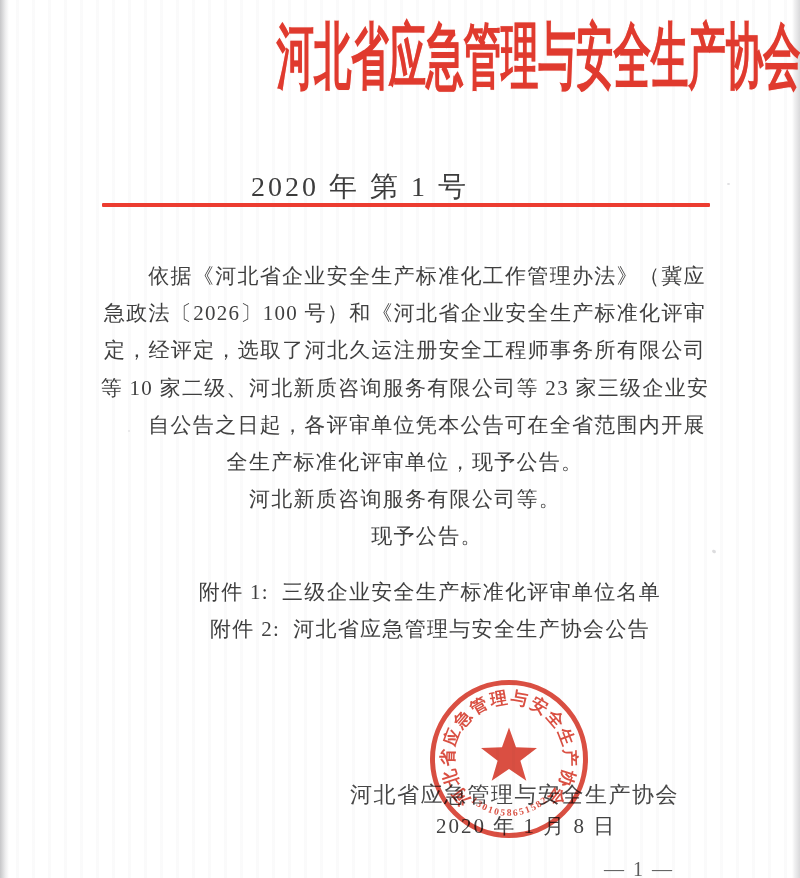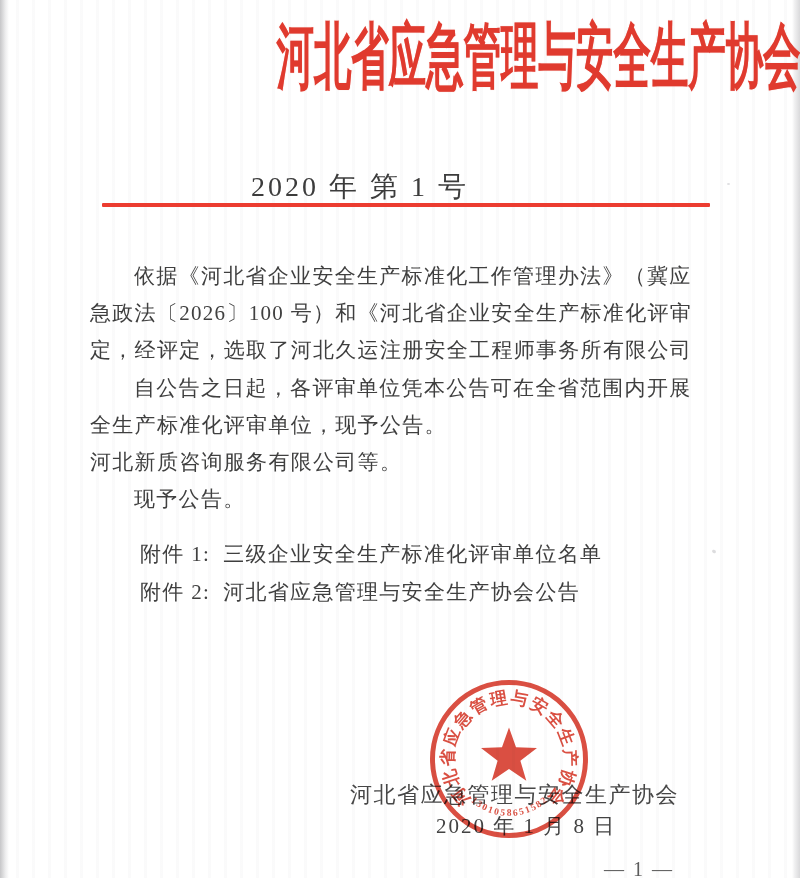--- a/index.html
+++ b/index.html
@@ -45,20 +45,21 @@
     font-size:28px;color:#3c3c3c;letter-spacing:3px;
     white-space:pre;
   }
   .red-rule{
     position:absolute;left:102px;top:203px;width:608px;height:4px;
     background:#ec3c30;border-radius:1px;
   }
   .body-block{
     position:absolute;left:90px;top:258px;width:630px;
     color:#3f3f3f;
+    text-align:center;
   }
   .body-line{
     font-size:21px;line-height:37.2px;letter-spacing:1.3px;
     white-space:pre;
   }
   .body-line.indent{padding-left:44px;}
   .attachments{margin-top:18px;}
   .attachments .body-line{padding-left:50px;}
   .sig-org{
     position:absolute;left:350px;top:780px;
@@ -95,20 +96,21 @@
   </div>
 
   <div class="issue-line">2020 年 第 1 号</div>
 
   <div class="red-rule"></div>
 
   <div class="body-block">
     <div class="body-line indent">依据《河北省企业安全生产标准化工作管理办法》（冀应</div>
     <div class="body-line">急政法〔2026〕100 号）和《河北省企业安全生产标准化评审</div>
     <div class="body-line">定，经评定，选取了河北久运注册安全工程师事务所有限公司</div>
+    <div class="body-line">等 10 家二级、河北新质咨询服务有限公司等 23 家三级企业安</div>
     <div class="body-line indent">自公告之日起，各评审单位凭本公告可在全省范围内开展</div>
     <div class="body-line">全生产标准化评审单位，现予公告。</div>
     <div class="body-line">河北新质咨询服务有限公司等。</div>
     <div class="body-line indent">现予公告。</div>
 
     <div class="attachments">
       <div class="body-line">附件 1:  三级企业安全生产标准化评审单位名单</div>
       <div class="body-line">附件 2:  河北省应急管理与安全生产协会公告</div>
     </div>
   </div>

